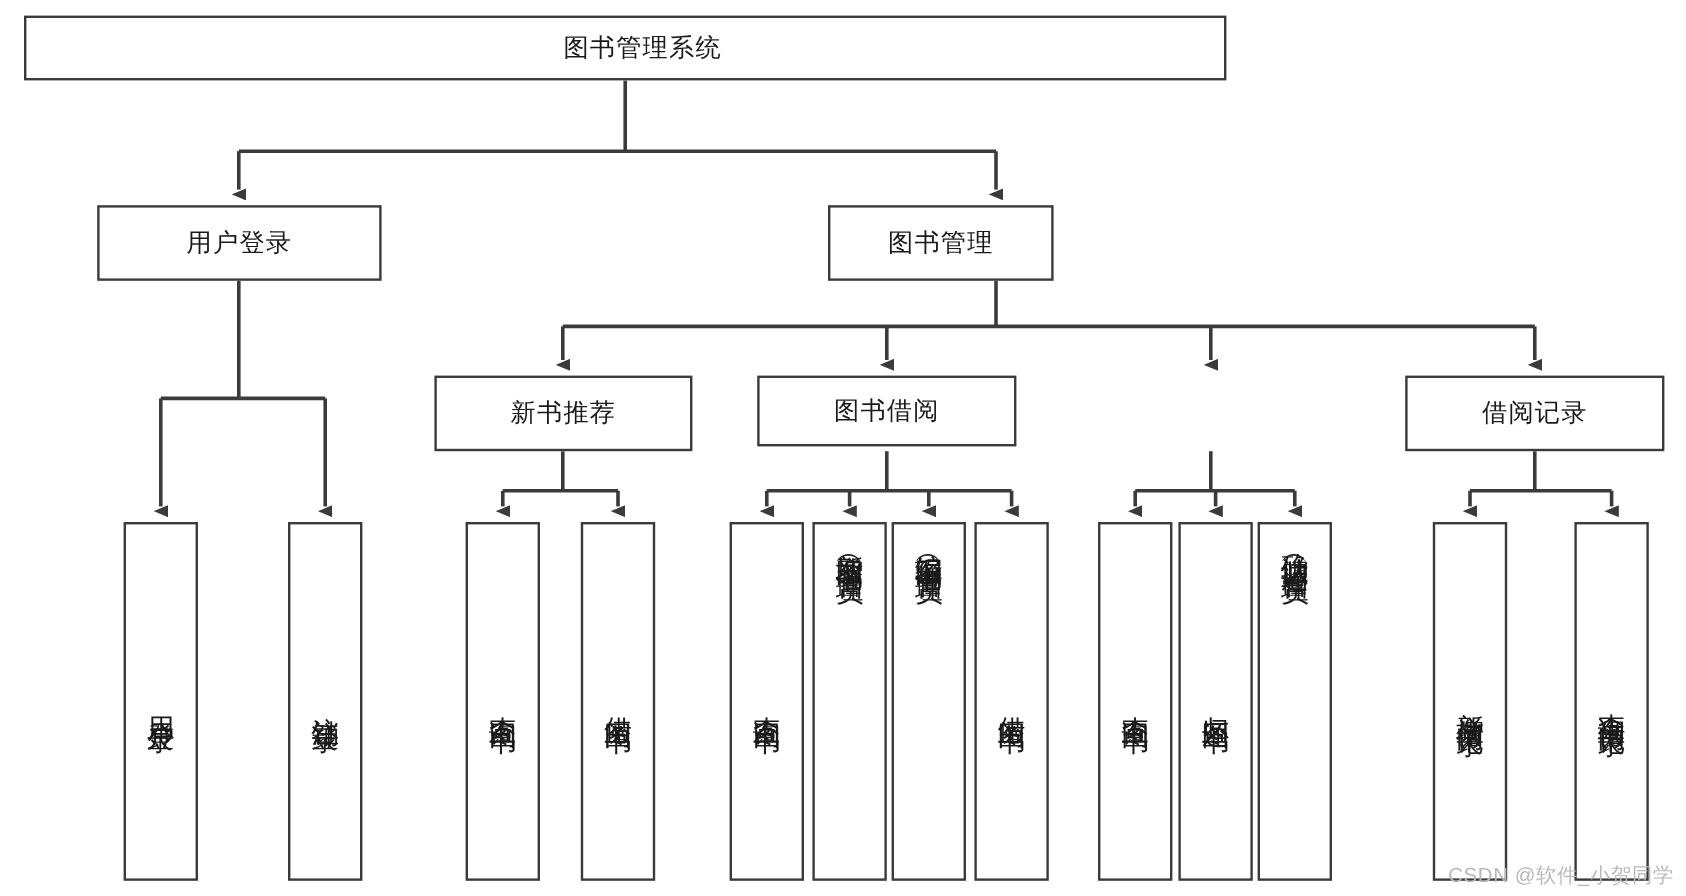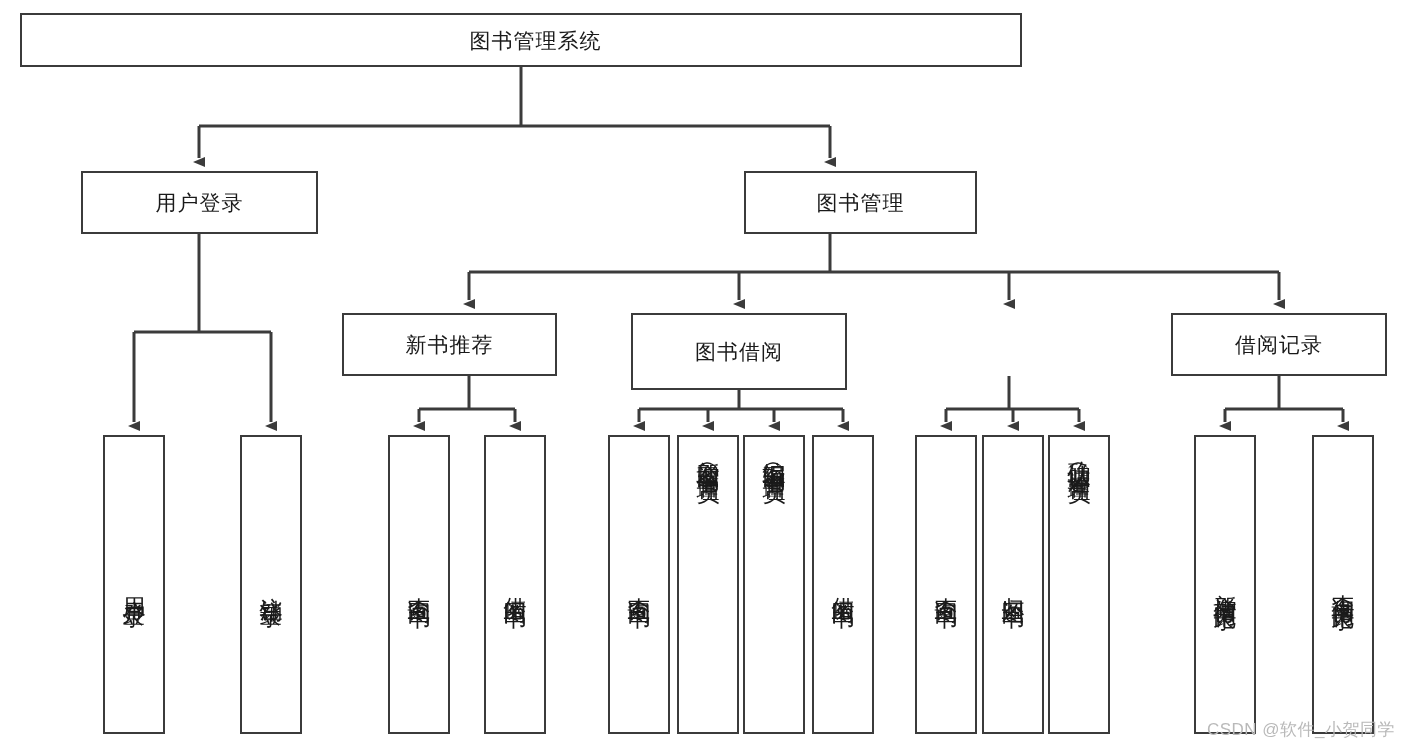--- a/index.html
+++ b/index.html
@@ -125,28 +125,28 @@
     </g>
   </svg>
 
   <div class="node horiz" style="left:20px; top:13px; width:1002px; height:54px;padding-left:29px;">
     <span class="label">图书管理系统</span>
   </div>
 
   <div class="node horiz" style="left:81px; top:171px; width:237px; height:63px;">
     <span class="label">用户登录</span>
   </div>
-  <div class="node horiz" style="left:744px; top:171px; width:233px; height:63px;">
+  <div class="node horiz" style="left:690px; top:171px; width:188px; height:63px;">
     <span class="label">图书管理</span>
   </div>
 
-  <div class="node horiz" style="left:342px; top:313px; width:215px; height:63px;">
+  <div class="node horiz" style="left:362px; top:313px; width:215px; height:63px;">
     <span class="label">新书推荐</span>
   </div>
-  <div class="node horiz" style="left:631px; top:313px; width:216px; height:77px;">
+  <div class="node horiz" style="left:631px; top:313px; width:216px; height:59px;">
     <span class="label">图书借阅</span>
   </div>
   <div class="node horiz" style="left:1171px; top:313px; width:216px; height:63px;">
     <span class="label">借阅记录</span>
   </div>
 
   <div class="node vert center" style="left:103px; top:435px; width:62px; height:299px;">
     <span class="label">用户登录</span>
   </div>
   <div class="node vert center" style="left:240px; top:435px; width:62px; height:299px;">

